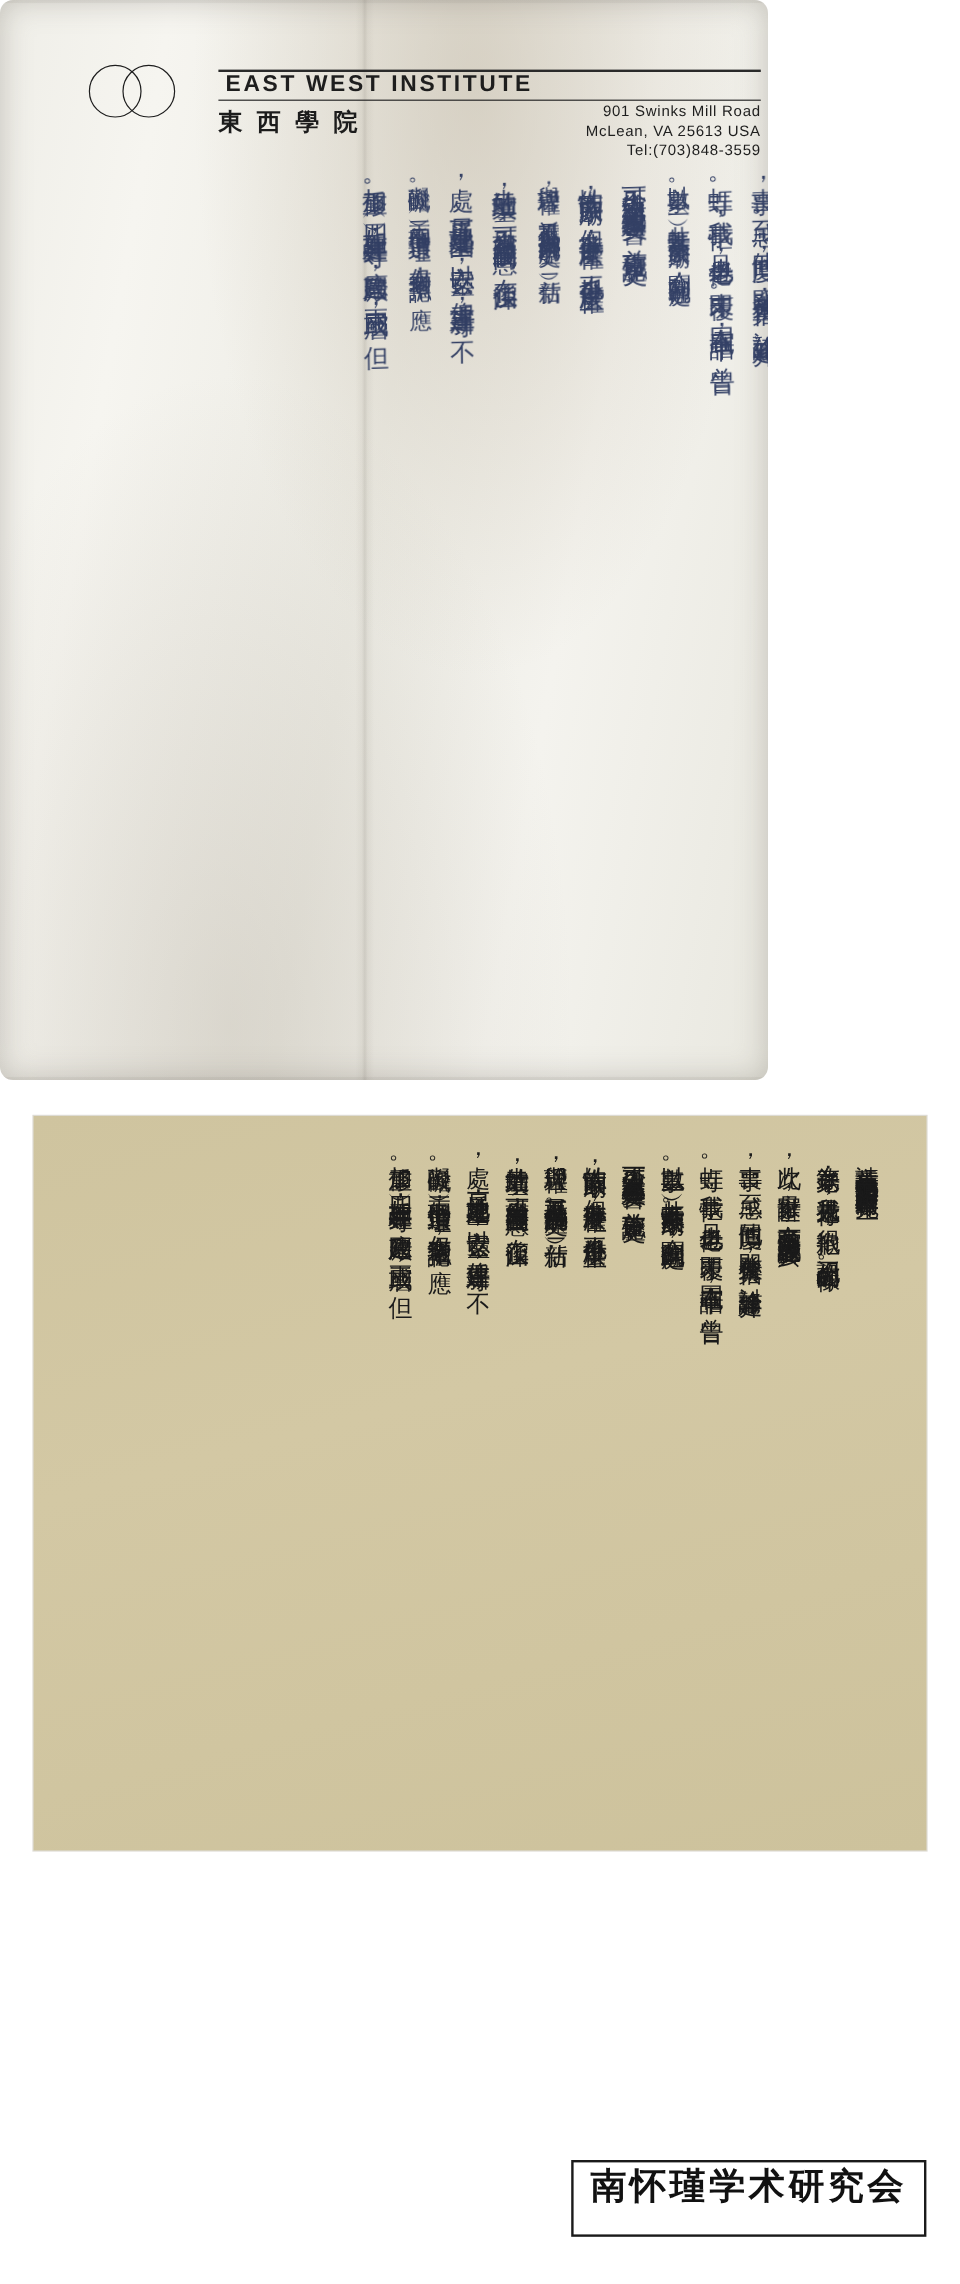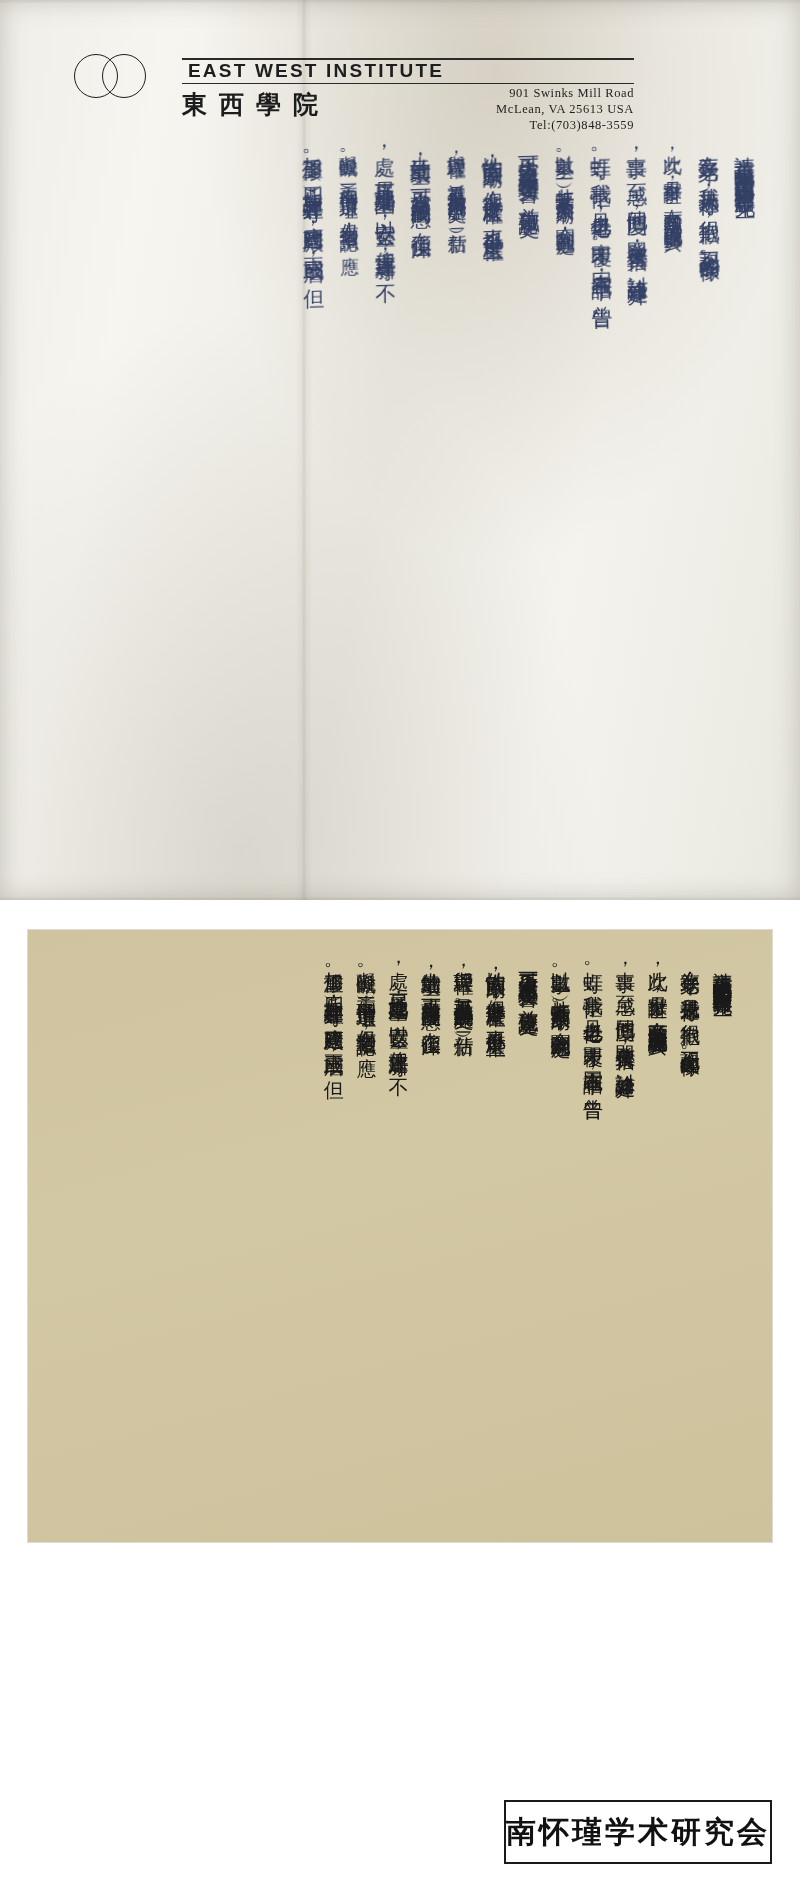--- a/index.html
+++ b/index.html
@@ -12,27 +12,28 @@
     height: 1903px;
     position: relative;
     font-family: "Liberation Sans", sans-serif;
   }
 
   
   .scan {
     position: absolute;
     left: 0;
     top: 0;
-    width: 800px;
+    width: 640px;
     height: 900px;
     background:
       radial-gradient(ellipse at 62% 8%, rgba(196,186,168,0.55) 0%, rgba(196,186,168,0) 42%),
       radial-gradient(ellipse at 30% 95%, rgba(180,172,158,0.35) 0%, rgba(180,172,158,0) 45%),
       linear-gradient(100deg, #efeee8 0%, #f6f5f0 18%, #ecebe4 48%, #f4f3ee 70%, #e9e8e0 100%);
     overflow: hidden;
+    border-radius: 11px;
   }
   .scan:before {
     
     content: "";
     position: absolute;
     inset: 0;
     box-shadow: inset 0 0 26px rgba(120,115,104,0.38);
     pointer-events: none;
   }
   
@@ -108,37 +109,37 @@
     height: 42px;
     border: 1.6px solid #1e1e1e;
     border-radius: 50%;
   }
   .logo .c1 { left: 0px; }
   .logo .c2 { left: 28px; }
   .lh-cn {
     position: absolute;
     left: 108px;
     top: 36px;
-    font-size: 25px;
+    font-size: 20px;
     letter-spacing: 12px;
     color: #1c1c1c;
     font-family: "DejaVu Sans", sans-serif;
     font-weight: bold;
   }
   .lh-addr {
     position: absolute;
     right: 0px;
     top: 33px;
     width: 250px;
     text-align: right;
     font-size: 12.5px;
     line-height: 16px;
     color: #1e1e1e;
     letter-spacing: 0.6px;
-    font-family: Liberation Serif, serif;
+    font-family: Liberation Sans, sans-serif;
   }
 
   
   .hand {
     position: absolute;
     left: 58px;
     top: 140px;
     width: 700px;
     height: 730px;
     display: flex;
@@ -194,26 +195,25 @@
     color: #1a1a1a;
     height: 100%;
     white-space: nowrap;
   }
 
   
   .org {
     position: absolute;
     right: 28px;
     top: 1800px;
-    width: 268px;
+    width: 296px;
     height: 64px;
     border: 2px solid #1a1a1a;
     box-sizing: border-box;
     display: flex;
-    align-items: center;
     justify-content: center;
     background: #ffffff;
   }
   .org span {
     font-family: "DejaVu Sans", sans-serif;
     font-size: 30px;
     letter-spacing: 3px;
     color: #111111;
     font-weight: bold;
   }

